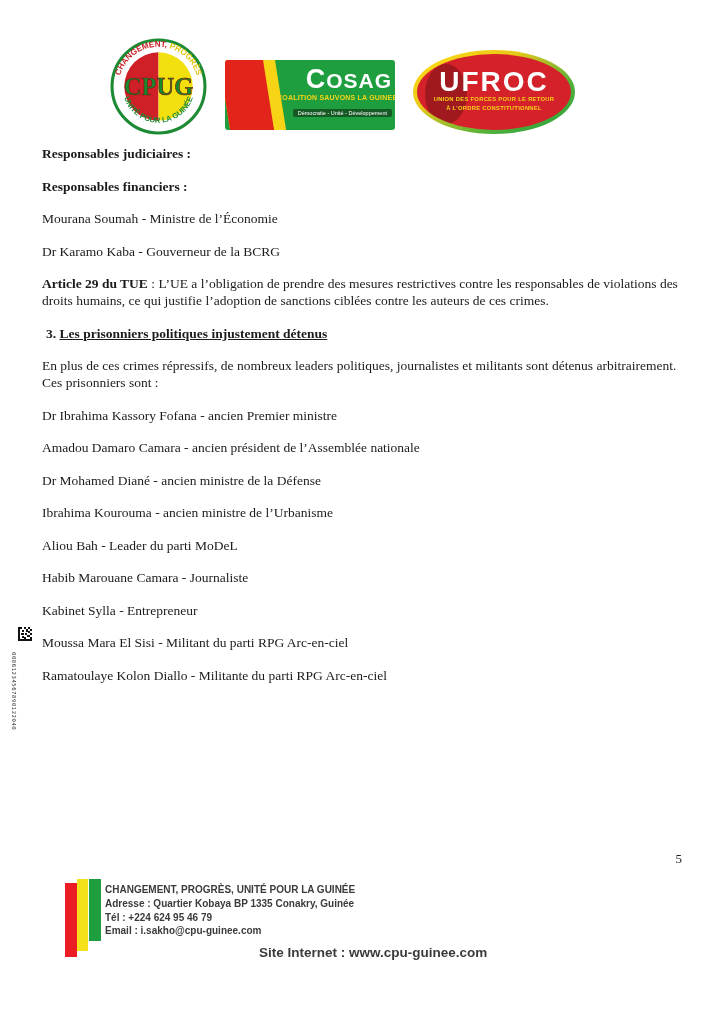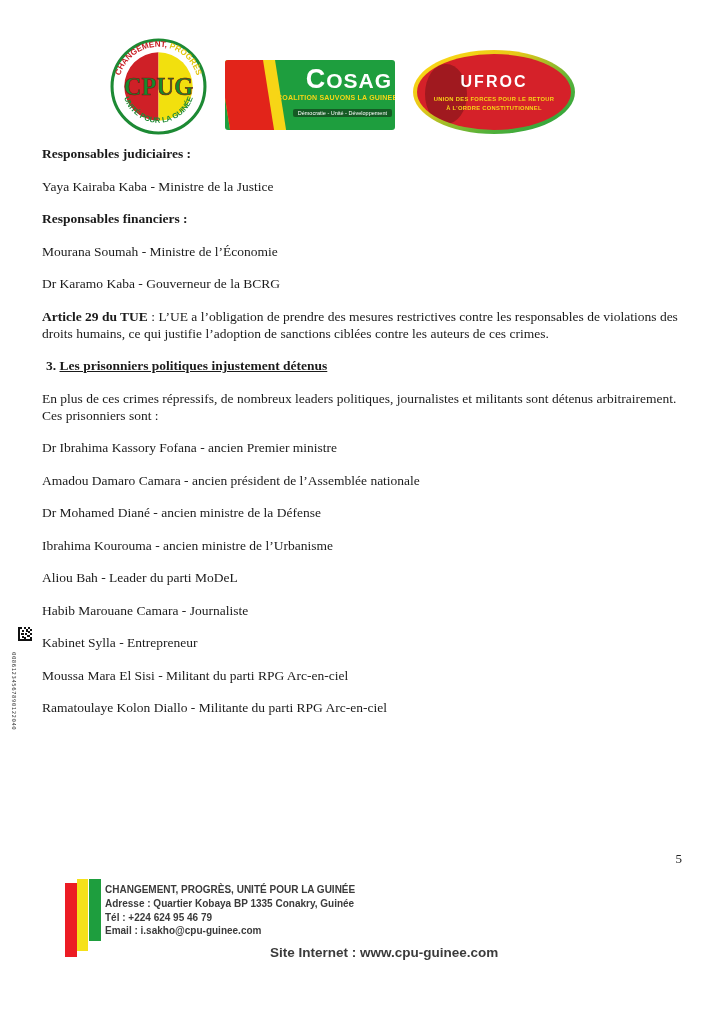--- a/index.html
+++ b/index.html
@@ -27,21 +27,21 @@
   .cosag-tagline{display:inline-block;background:rgba(15,35,15,.55);color:#fff;
     font-size:5.5px;padding:1px 5px;border-radius:2px;margin-top:3px;white-space:nowrap;}
   .ufroc-logo{
     position:relative;width:162px;height:84px;margin-top:12px;margin-left:8px;border-radius:50%;
     background:linear-gradient(150deg,#f7d516 15%,#e8c818 35%,#53b13a 70%,#1e9e3e 100%);
     font-family:"Liberation Sans", sans-serif;
   }
   .ufroc-inner{position:absolute;inset:4px;border-radius:50%;background:#d52129;overflow:hidden;text-align:center;}
   .ufroc-face{position:absolute;left:8px;top:10px;width:42px;height:60px;border-radius:50%;
     background:rgba(95,16,20,.45);}
-  .ufroc-acronym{position:relative;margin-top:15px;color:#fff;font-weight:bold;font-size:16px;
+  .ufroc-acronym{position:relative;margin-top:15px;color:#fff;font-weight:bold;font-size:28px;
     letter-spacing:2px;line-height:25px;}
   .ufroc-name{position:relative;color:#f7d516;font-weight:bold;font-size:5.8px;letter-spacing:.3px;line-height:7px;margin-top:2px;}
   
   .doc-body{position:absolute;left:42px;top:145px;width:644px;font-size:13.5px;line-height:17px;}
   .doc-body p{margin:0 0 15.5px 0;}
   .b{font-weight:bold;}
   .heading-num{font-weight:bold;padding-left:4px;}
   .heading-underline{font-weight:bold;text-decoration:underline;}
   
   .datamatrix{position:absolute;left:18px;top:627px;width:14px;height:14px;}
@@ -51,21 +51,21 @@
   .page-number{position:absolute;right:42px;top:851px;font-size:13px;color:#222;}
   
   .footer{position:absolute;left:65px;top:879px;width:560px;font-family:"Liberation Sans", sans-serif;}
   .footer-bars{position:absolute;left:0;top:0;width:36px;height:78px;}
   .bar{position:absolute;}
   .bar-red{left:0;top:4px;width:12px;height:74px;background:#ec1c24;}
   .bar-yellow{left:12px;top:0;width:11px;height:72px;background:#f5e11a;}
   .bar-green{left:24px;top:0;width:12px;height:62px;background:#1e9e3e;}
   .footer-text{position:absolute;left:40px;top:4px;width:420px;
     font-size:10px;font-weight:bold;color:#3b3b3b;line-height:13.8px;white-space:nowrap;}
-  .footer-website{position:absolute;left:205px;top:66px;font-size:13.5px;font-weight:bold;color:#3b3b3b;}
+  .footer-website{position:absolute;left:194px;top:66px;font-size:13.5px;font-weight:bold;color:#3b3b3b;}
 </style>
 </head>
 <body>
 
 <div class="page">
 
   <div class="logo-row">
 
     <svg class="cpug-logo" viewBox="0 0 95 95">
       <defs>
@@ -101,21 +101,20 @@
         <div class="ufroc-face"></div>
         <div class="ufroc-acronym">UFROC</div>
         <div class="ufroc-name">UNION DES FORCES POUR LE RETOUR</div>
         <div class="ufroc-name">À L’ORDRE CONSTITUTIONNEL</div>
       </div>
     </div>
   </div>
 
   <div class="doc-body">
     <p class="b">Responsables judiciaires :</p>
-    <p>Yaya Kairaba Kaba - Ministre de la Justice</p>
     <p class="b">Responsables financiers :</p>
     <p>Mourana Soumah - Ministre de l’Économie</p>
     <p>Dr Karamo Kaba - Gouverneur de la BCRG</p>
     <p><span class="b">Article 29 du TUE</span><span> : L’UE a l’obligation de prendre des mesures restrictives contre les responsables de violations des droits humains, ce qui justifie l’adoption de sanctions ciblées contre les auteurs de ces crimes.</span></p>
     <p><span class="heading-num">3. </span><span class="heading-underline">Les prisonniers politiques injustement détenus</span></p>
     <p>En plus de ces crimes répressifs, de nombreux leaders politiques, journalistes et militants sont détenus arbitrairement. Ces prisonniers sont :</p>
     <p>Dr Ibrahima Kassory Fofana - ancien Premier ministre</p>
     <p>Amadou Damaro Camara - ancien président de l’Assemblée nationale</p>
     <p>Dr Mohamed Diané - ancien ministre de la Défense</p>
     <p>Ibrahima Kourouma - ancien ministre de l’Urbanisme</p>

